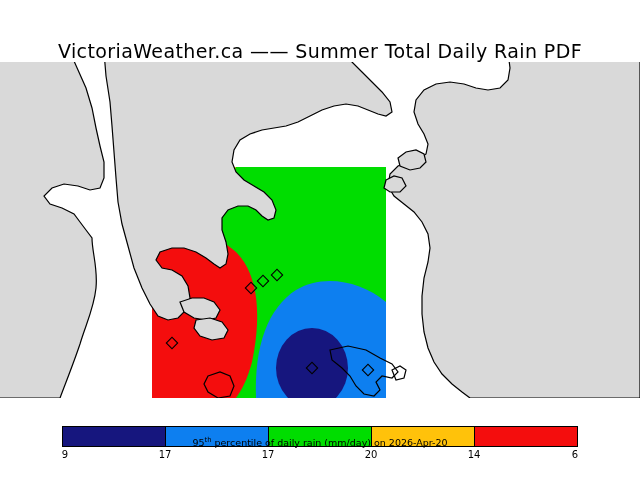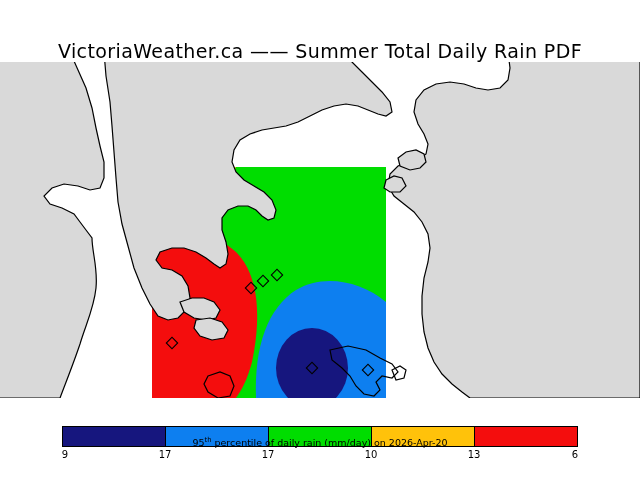--- a/index.html
+++ b/index.html
@@ -252,22 +252,22 @@
       <div class="cb-seg" style="background: rgb(0, 221, 0);"></div>
       <div class="cb-seg" style="background: rgb(255, 194, 10);"></div>
       <div class="cb-seg" style="background: rgb(244, 13, 13);"></div>
     </div>
   </div>
 
   <div id="cb-ticklabels">
     <span class="cb-tick" style="left:3px">9</span>
     <span class="cb-tick" style="left:103px">17</span>
     <span class="cb-tick" style="left:206px">17</span>
-    <span class="cb-tick" style="left:309px">10</span>
-    <span class="cb-tick" style="left:412px">13</span>
+    <span class="cb-tick" style="left:309px">20</span>
+    <span class="cb-tick" style="left:412px">14</span>
     <span class="cb-tick" style="left:513px">6</span>
   </div>
 
   <div id="cb-caption">
     <span>95</span><sup>th</sup><span> percentile of daily rain (mm/day) on 2026-Apr-20</span>
   </div>
 
 </div>
 
 </body></html>

